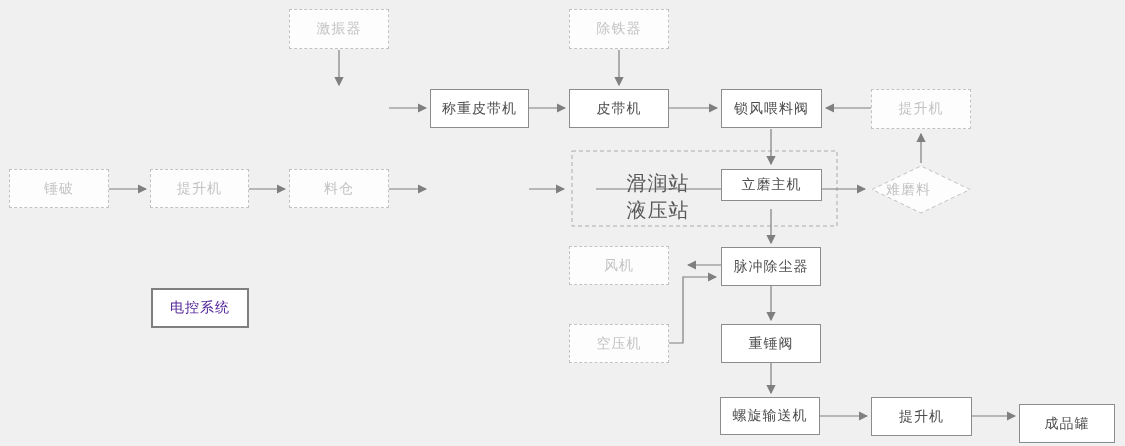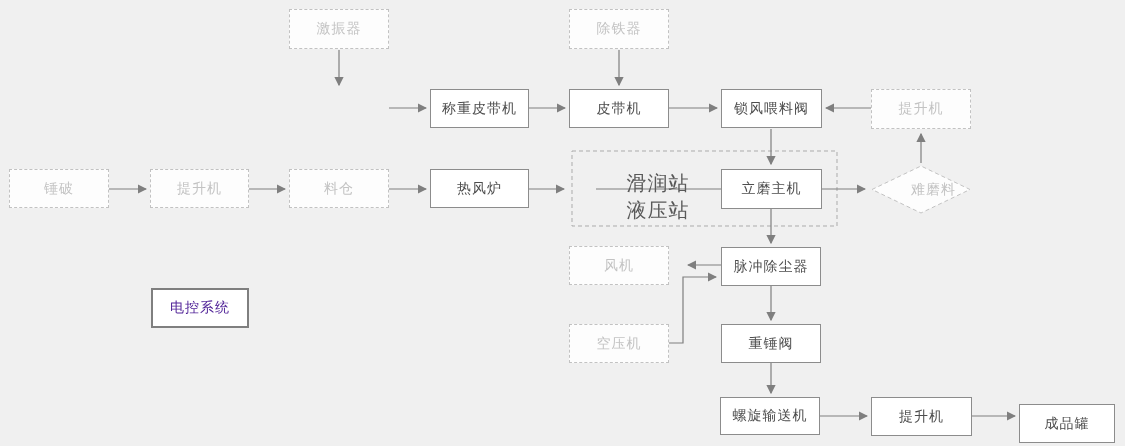--- a/index.html
+++ b/index.html
@@ -35,21 +35,21 @@
   }
   .node.bold{
     border:2px solid #7f7f7f;color:#4c1d95;
   }
   .floating-label{
     position:absolute;font-size:20px;letter-spacing:1px;color:var(--station-text);
     text-align:center;white-space:nowrap;
   }
   .diamond-label{
     position:absolute;font-size:14px;letter-spacing:1px;color:var(--ghost-text);
-    text-align:right;white-space:nowrap;
+    text-align:left;white-space:nowrap;
   }
 </style>
 </head>
 <body>
 
 <div class="canvas">
 
   <svg class="wires" width="1125" height="446">
     <defs>
       <marker id="ah" viewBox="0 0 8 8" refX="7" refY="4" markerWidth="8" markerHeight="8" orient="auto">
@@ -88,22 +88,21 @@
   <div class="node dashed" style="left:569px;top:9px;width:100px;height:40px">除铁器</div>
 
   <div class="node" style="left:430px;top:89px;width:99px;height:39px">称重皮带机</div>
   <div class="node" style="left:569px;top:89px;width:100px;height:39px">皮带机</div>
   <div class="node" style="left:721px;top:89px;width:101px;height:39px">锁风喂料阀</div>
   <div class="node dashed" style="left:871px;top:89px;width:100px;height:40px">提升机</div>
 
   <div class="node dashed" style="left:9px;top:169px;width:100px;height:39px">锤破</div>
   <div class="node dashed" style="left:150px;top:169px;width:99px;height:39px">提升机</div>
   <div class="node dashed" style="left:289px;top:169px;width:100px;height:39px">料仓</div>
-  <div class="node" style="left:430px;top:169px;width:99px;height:39px">热风炉</div>
-  <div class="node" style="left:721px;top:169px;width:101px;height:40px">立磨主机</div>
+  <div class="node" style="left:721px;top:169px;width:101px;height:32px">立磨主机</div>
 
   <div class="floating-label" style="left:620px;top:170px;width:76px">滑润站</div>
   <div class="floating-label" style="left:620px;top:197px;width:76px">液压站</div>
 
   <div class="diamond-label" style="left:886px;top:181px;width:70px">难磨料</div>
 
   <div class="node dashed" style="left:569px;top:246px;width:100px;height:39px">风机</div>
   <div class="node" style="left:721px;top:247px;width:100px;height:39px">脉冲除尘器</div>
 
   <div class="node bold" style="left:151px;top:288px;width:98px;height:40px">电控系统</div>

